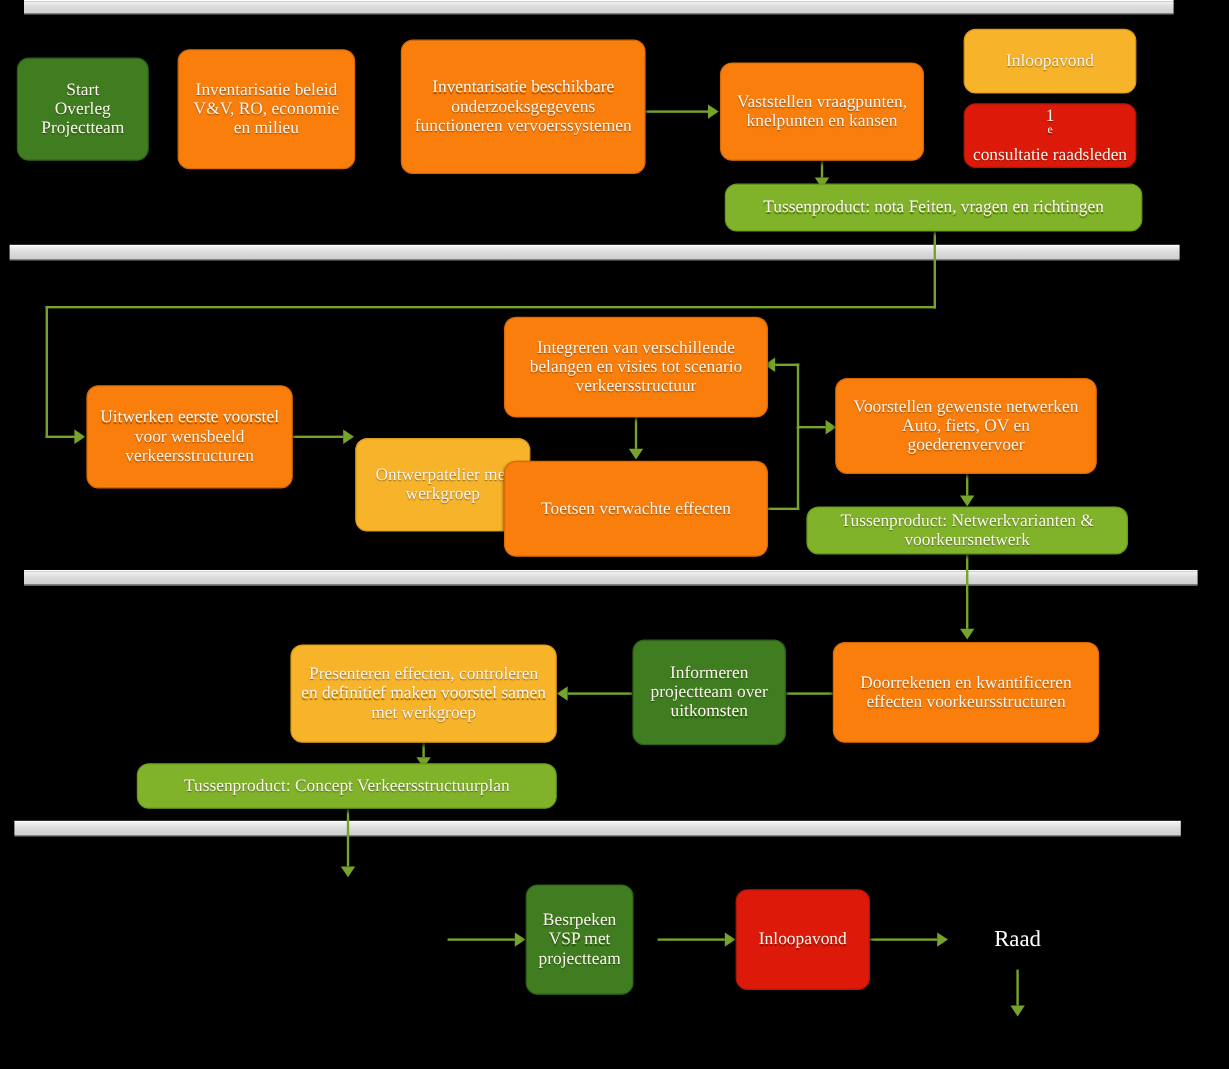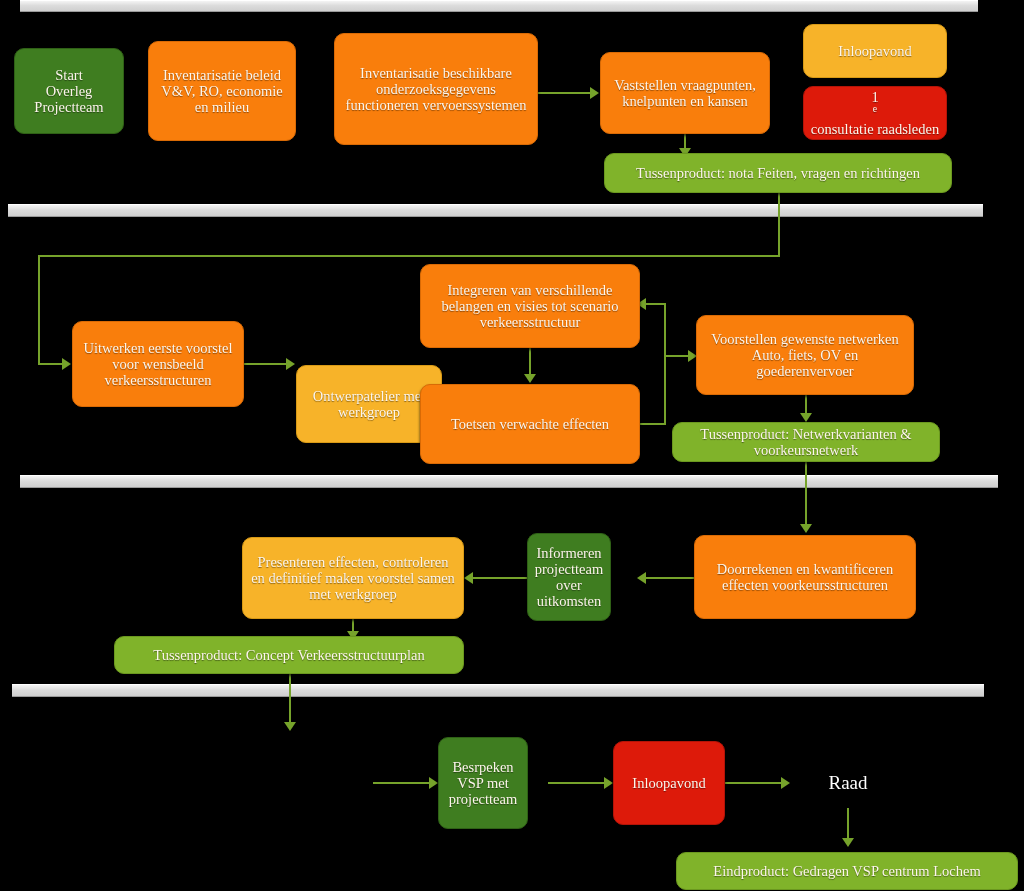--- a/index.html
+++ b/index.html
@@ -173,21 +173,21 @@
   <div class="conn v" style="left:805px; top:462px; height:62px;"></div>
   <div class="arrow down" style="left:800px; top:524px;"></div>
 
   <div class="node n-orange fs11" style="left:694px; top:535px; width:222px; height:84px;">
     <span>Doorrekenen en kwantificeren effecten voorkeursstructuren</span>
   </div>
 
   <div class="conn h" style="left:646px; top:577px; width:48px;"></div>
   <div class="arrow left" style="left:637px; top:572px;"></div>
 
-  <div class="node n-dgreen fs11" style="left:527px; top:533px; width:84px; height:88px;">
+  <div class="node n-dgreen fs11" style="left:527px; top:533px; width:128px; height:88px;">
     <span>Informeren projectteam over uitkomsten</span>
   </div>
 
   <div class="conn h" style="left:473px; top:577px; width:54px;"></div>
   <div class="arrow left" style="left:464px; top:572px;"></div>
 
   <div class="node n-amber fs11" style="left:242px; top:537px; width:222px; height:82px;">
     <span>Presenteren effecten, controleren en definitief maken voorstel samen met werkgroep</span>
   </div>
 
@@ -219,17 +219,14 @@
   <div class="conn h" style="left:725px; top:782px; width:56px;"></div>
   <div class="arrow right" style="left:781px; top:777px;"></div>
 
   <div class="plain fs12" style="left:812px; top:772px; width:72px;">
     <span>Raad</span>
   </div>
 
   <div class="conn v" style="left:847px; top:808px; height:30px;"></div>
   <div class="arrow down" style="left:842px; top:838px;"></div>
 
-  <div class="node n-lgreen fs11" style="left:676px; top:852px; width:342px; height:38px;">
-    <span>Eindproduct: Gedragen VSP centrum Lochem</span>
-  </div>
 
 </div>
 
 </body></html>

